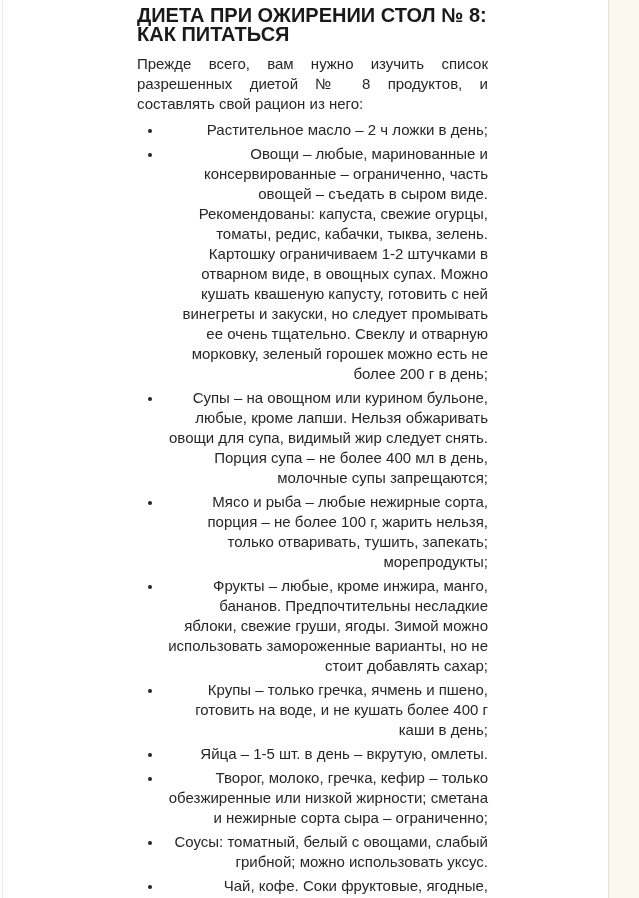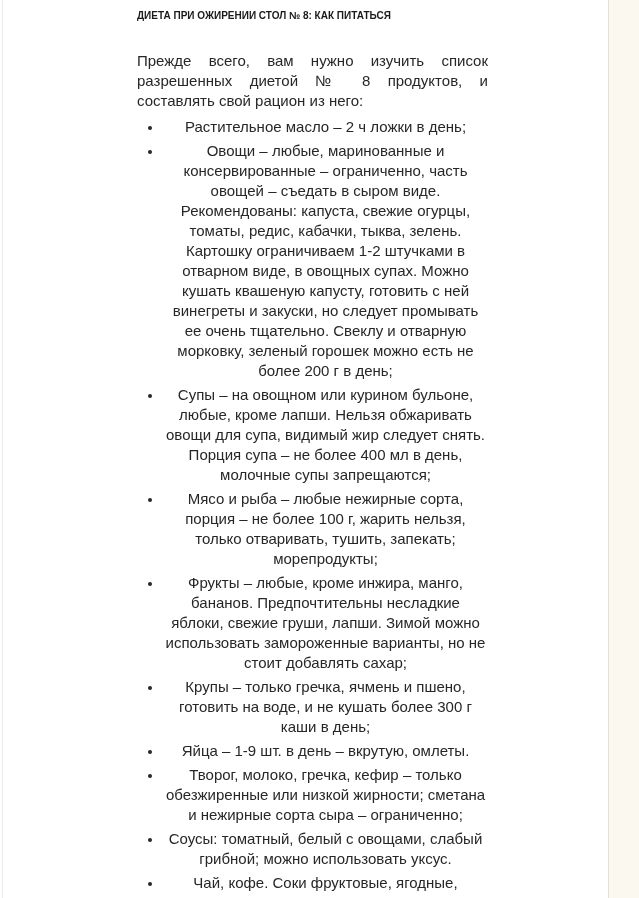--- a/index.html
+++ b/index.html
@@ -24,63 +24,63 @@
     background: var(--side-strip, #fbf8f0);
     border-left: 1px solid var(--divider, #e5e1d4);
   }
   .content {
     position: absolute;
     left: 137px;
     top: 6px;
     width: 351px;
   }
   .title {
-    font-size: 10px;
+    font-size: 20px;
     line-height: 19px;
     font-weight: bold;
     color: var(--title, #1a1a1a);
   }
   .intro {
-    margin-top: 26px;
+    margin-top: 10px;
     font-size: 15px;
     line-height: 20px;
     text-align: justify;
   }
   .food-list {
     margin-top: 6px;
     list-style: disc;
     padding-left: 26px;
   }
   .food-list li {
     font-size: 15px;
     line-height: 20px;
     margin-bottom: 4px;
-    text-align: center;
+    text-align: right;
   }
   .food-list li::marker { font-size: 13px; }
 </style>
 </head>
 <body>
 
 <div class="page">
   <div class="left-edge"></div>
 
   <main class="content">
     <h1 class="title">ДИЕТА ПРИ ОЖИРЕНИИ СТОЛ № 8: КАК ПИТАТЬСЯ</h1>
 
     <p class="intro">Прежде всего, вам нужно изучить список разрешенных диетой № 8 продуктов, и составлять свой рацион из него:</p>
 
     <ul class="food-list">
         <li>Растительное масло – 2 ч ложки в день;</li>
         <li>Овощи – любые, маринованные и консервированные – ограниченно, часть овощей – съедать в сыром виде. Рекомендованы: капуста, свежие огурцы, томаты, редис, кабачки, тыква, зелень. Картошку ограничиваем 1-2 штучками в отварном виде, в овощных супах. Можно кушать квашеную капусту, готовить с ней винегреты и закуски, но следует промывать ее очень тщательно. Свеклу и отварную морковку, зеленый горошек можно есть не более 200 г в день;</li>
         <li>Супы – на овощном или курином бульоне, любые, кроме лапши. Нельзя обжаривать овощи для супа, видимый жир следует снять. Порция супа – не более 400 мл в день, молочные супы запрещаются;</li>
         <li>Мясо и рыба – любые нежирные сорта, порция – не более 100 г, жарить нельзя, только отваривать, тушить, запекать; морепродукты;</li>
-        <li>Фрукты – любые, кроме инжира, манго, бананов. Предпочтительны несладкие яблоки, свежие груши, лапши. Зимой можно использовать замороженные варианты, но не стоит добавлять сахар;</li>
-        <li>Крупы – только гречка, ячмень и пшено, готовить на воде, и не кушать более 300 г каши в день;</li>
-        <li>Яйца – 1-9 шт. в день – вкрутую, омлеты.</li>
+        <li>Фрукты – любые, кроме инжира, манго, бананов. Предпочтительны несладкие яблоки, свежие груши, ягоды. Зимой можно использовать замороженные варианты, но не стоит добавлять сахар;</li>
+        <li>Крупы – только гречка, ячмень и пшено, готовить на воде, и не кушать более 400 г каши в день;</li>
+        <li>Яйца – 1-5 шт. в день – вкрутую, омлеты.</li>
         <li>Творог, молоко, гречка, кефир – только обезжиренные или низкой жирности; сметана и нежирные сорта сыра – ограниченно;</li>
         <li>Соусы: томатный, белый с овощами, слабый грибной; можно использовать уксус.</li>
         <li>Чай, кофе. Соки фруктовые, ягодные, овощные малосладкие.</li>
       </ul>
   </main>
 
   <aside class="side-strip"></aside>
 </div>
 
 </body></html>

